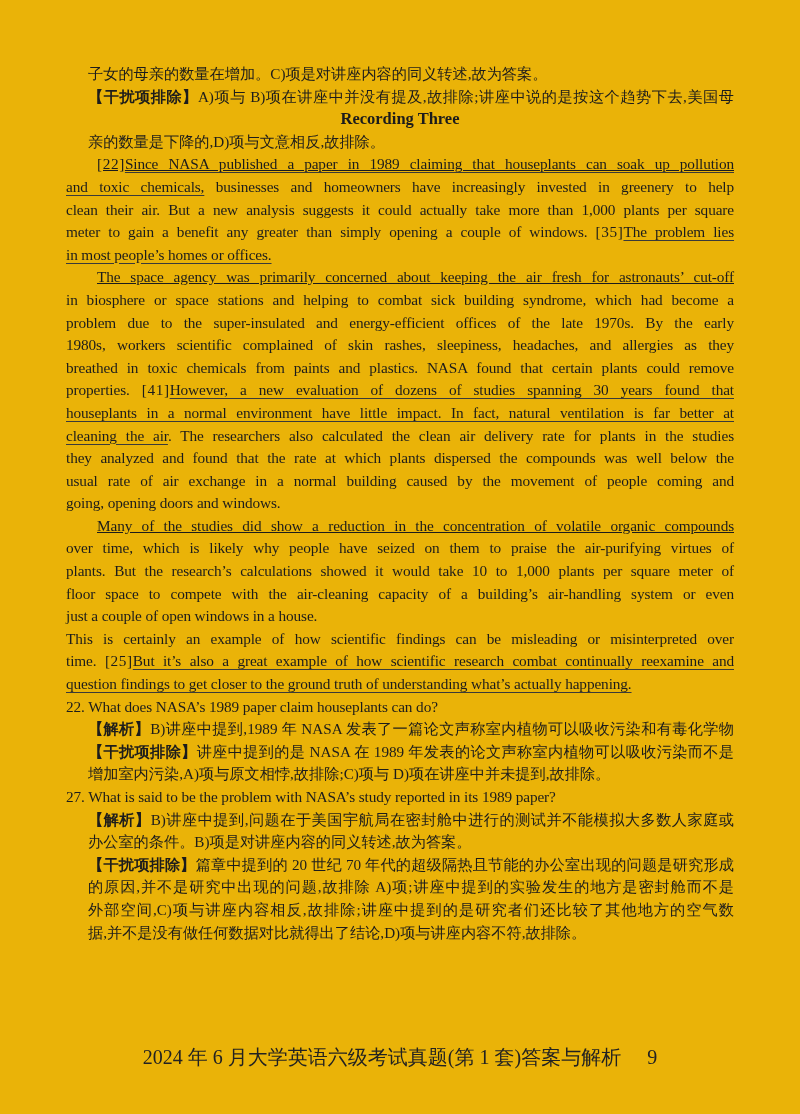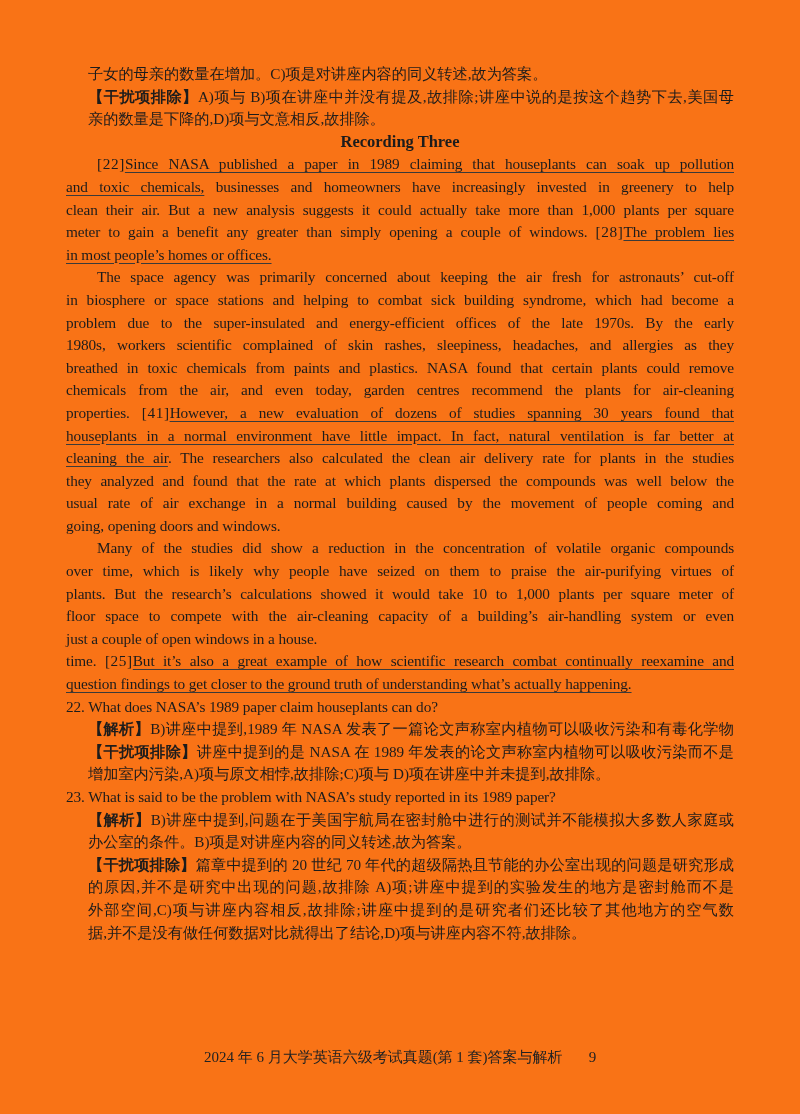--- a/index.html
+++ b/index.html
@@ -2,96 +2,96 @@
 <html><head>
   <meta charset="utf-8">
   <style>
     * { box-sizing: border-box; }
     html, body { margin: 0; padding: 0; background: #ffffff; }
     body {
       width: 800px; height: 1114px; position: relative; overflow: hidden;
       color: #1c1c1c;
       font-family: "Liberation Serif", "DejaVu Serif", serif;
     }
-    .page { position: absolute; left: 0; top: 0; width: 800px; height: 1114px; background: #f97316; }
+    .page { position: absolute; left: 0; top: 0; width: 800px; height: 1114px; background: #eab308; }
     .content { position: absolute; left: 66px; top: 63px; width: 668px; }
     .ln {
       height: 22.6px; line-height: 22.6px;
       font-size: 15.3px; letter-spacing: -0.12px;
       text-align: justify; text-align-last: justify;
       white-space: normal; overflow: visible;
     }
     .ln.last { text-align-last: left; }
-    .ln.ind { text-indent: 31px; }
+    .ln.ind { text-indent: 31px; text-decoration: underline; }
     .ln.cn { padding-left: 22px; font-size: 15.2px; letter-spacing: 0; }
     .lbl { font-weight: bold; }
     .u {
       text-decoration: underline;
       text-decoration-thickness: 1px;
       text-underline-offset: 3px;
       text-decoration-color: #3a3a3a;
     }
     .mk { letter-spacing: 0.6px; }
     .ln.title {
       text-align: center; text-align-last: center;
       font-weight: bold; font-size: 16.5px; letter-spacing: 0;
     }
     .ln.stem { text-align-last: left; font-family: Liberation Serif, serif; }
     .footer {
       position: absolute; top: 1046px; left: 0; width: 800px;
-      text-align: center; font-size: 15px; line-height: 22px; color: #222;
+      text-align: center; font-size: 20px; line-height: 22px; color: #222;
     }
     .footer .pg { margin-left: 26px; }
   </style>
 </head>
 <body>
 
 <div class="page">
   <div class="content">
 
     <div class="ln cn last"><span>子女的母亲的数量在增加。C)项是对讲座内容的同义转述,故为答案。</span></div>
     <div class="ln cn"><span class="lbl">【干扰项排除】</span><span>A)项与 B)项在讲座中并没有提及,故排除;讲座中说的是按这个趋势下去,美国母</span></div>
+    <div class="ln title">Recording Three</div>
+
     <div class="ln cn last"><span>亲的数量是下降的,D)项与文意相反,故排除。</span></div>
-
-    <div class="ln title">Recording Three</div>
 
     <div class="ln ind"><span class="mk">[22]</span><span class="u">Since NASA published a paper in 1989 claiming that houseplants can soak up pollution</span></div>
     <div class="ln"><span class="u">and toxic chemicals,</span><span> businesses and homeowners have increasingly invested in greenery to help</span></div>
     <div class="ln"><span>clean their air. But a new analysis suggests it could actually take more than 1,000 plants per square</span></div>
-    <div class="ln"><span>meter to gain a benefit any greater than simply opening a couple of windows. </span><span class="mk">[28]</span><span class="u">The problem lies</span></div>
+    <div class="ln"><span>meter to gain a benefit any greater than simply opening a couple of windows. </span><span class="mk">[35]</span><span class="u">The problem lies</span></div>
     <div class="ln last"><span class="u">in most people’s homes or offices.</span></div>
 
     <div class="ln ind"><span>The space agency was primarily concerned about keeping the air fresh for astronauts’ cut-off</span></div>
     <div class="ln"><span>in biosphere or space stations and helping to combat sick building syndrome, which had become a</span></div>
     <div class="ln"><span>problem due to the super-insulated and energy-efficient offices of the late 1970s. By the early</span></div>
     <div class="ln"><span>1980s, workers scientific complained of skin rashes, sleepiness, headaches, and allergies as they</span></div>
     <div class="ln"><span>breathed in toxic chemicals from paints and plastics. NASA found that certain plants could remove</span></div>
-    <div class="ln"><span>chemicals from the air, and even today, garden centres recommend the plants for air-cleaning</span></div>
     <div class="ln"><span>properties. </span><span class="mk">[41]</span><span class="u">However, a new evaluation of dozens of studies spanning 30 years found that</span></div>
     <div class="ln"><span class="u">houseplants in a normal environment have little impact. In fact, natural ventilation is far better at</span></div>
     <div class="ln"><span class="u">cleaning the air</span><span>. The researchers also calculated the clean air delivery rate for plants in the studies</span></div>
     <div class="ln"><span>they analyzed and found that the rate at which plants dispersed the compounds was well below the</span></div>
     <div class="ln"><span>usual rate of air exchange in a normal building caused by the movement of people coming and</span></div>
     <div class="ln last"><span>going, opening doors and windows.</span></div>
 
     <div class="ln ind"><span>Many of the studies did show a reduction in the concentration of volatile organic compounds</span></div>
     <div class="ln"><span>over time, which is likely why people have seized on them to praise the air-purifying virtues of</span></div>
     <div class="ln"><span>plants. But the research’s calculations showed it would take 10 to 1,000 plants per square meter of</span></div>
     <div class="ln"><span>floor space to compete with the air-cleaning capacity of a building’s air-handling system or even</span></div>
     <div class="ln last"><span>just a couple of open windows in a house.</span></div>
 
+    <div class="ln"><span>This is certainly an example of how scientific findings can be misleading or misinterpreted over</span></div>
     <div class="ln"><span>time. </span><span class="mk">[25]</span><span class="u">But it’s also a great example of how scientific research combat continually reexamine and</span></div>
     <div class="ln last"><span class="u">question findings to get closer to the ground truth of understanding what’s actually happening.</span></div>
 
     <div class="ln stem"><span>22. What does NASA’s 1989 paper claim houseplants can do?</span></div>
     <div class="ln cn"><span class="lbl">【解析】</span><span>B)讲座中提到,1989 年 NASA 发表了一篇论文声称室内植物可以吸收污染和有毒化学物</span></div>
     <div class="ln cn"><span class="lbl">【干扰项排除】</span><span>讲座中提到的是 NASA 在 1989 年发表的论文声称室内植物可以吸收污染而不是</span></div>
     <div class="ln cn last"><span>增加室内污染,A)项与原文相悖,故排除;C)项与 D)项在讲座中并未提到,故排除。</span></div>
 
-    <div class="ln stem"><span>23. What is said to be the problem with NASA’s study reported in its 1989 paper?</span></div>
+    <div class="ln stem"><span>27. What is said to be the problem with NASA’s study reported in its 1989 paper?</span></div>
     <div class="ln cn"><span class="lbl">【解析】</span><span>B)讲座中提到,问题在于美国宇航局在密封舱中进行的测试并不能模拟大多数人家庭或</span></div>
     <div class="ln cn last"><span>办公室的条件。B)项是对讲座内容的同义转述,故为答案。</span></div>
     <div class="ln cn"><span class="lbl">【干扰项排除】</span><span>篇章中提到的 20 世纪 70 年代的超级隔热且节能的办公室出现的问题是研究形成</span></div>
     <div class="ln cn"><span>的原因,并不是研究中出现的问题,故排除 A)项;讲座中提到的实验发生的地方是密封舱而不是</span></div>
     <div class="ln cn"><span>外部空间,C)项与讲座内容相反,故排除;讲座中提到的是研究者们还比较了其他地方的空气数</span></div>
     <div class="ln cn last"><span>据,并不是没有做任何数据对比就得出了结论,D)项与讲座内容不符,故排除。</span></div>
   </div>
 
   <div class="footer"><span>2024 年 6 月大学英语六级考试真题(第 1 套)答案与解析</span><span class="pg">9</span></div>
 </div>

